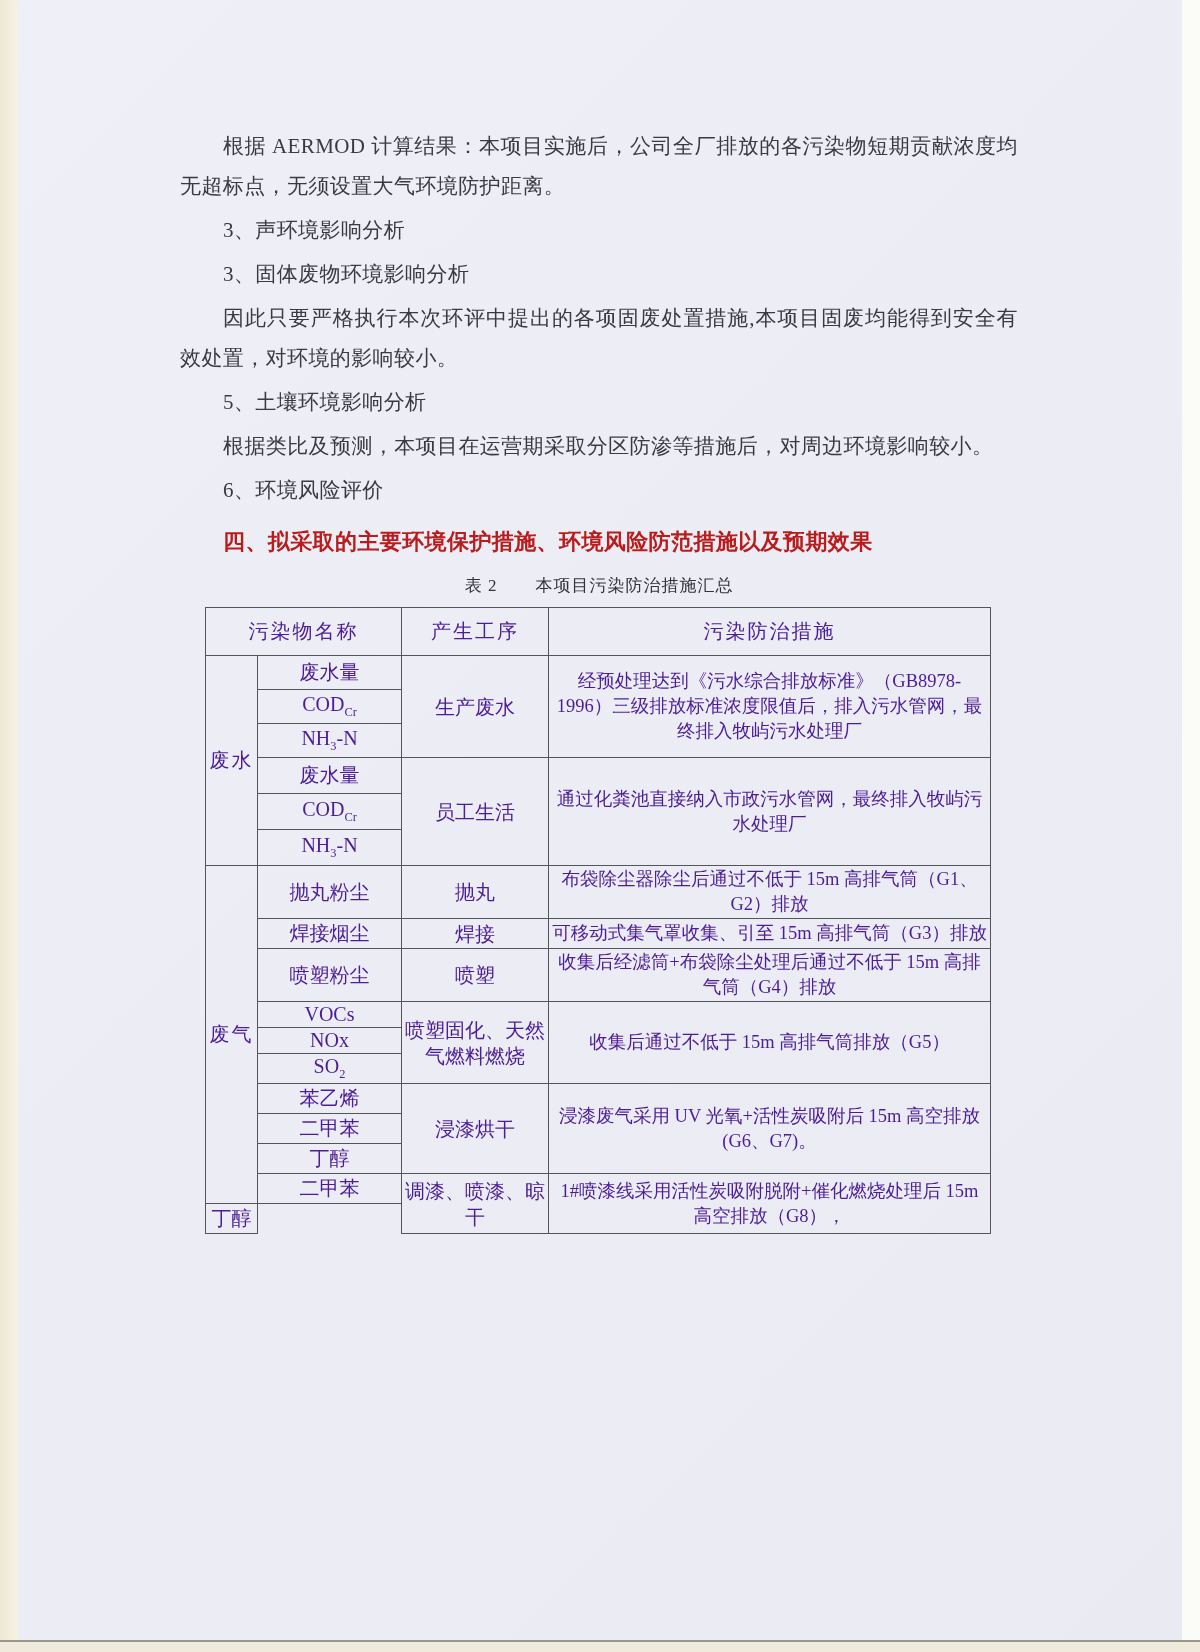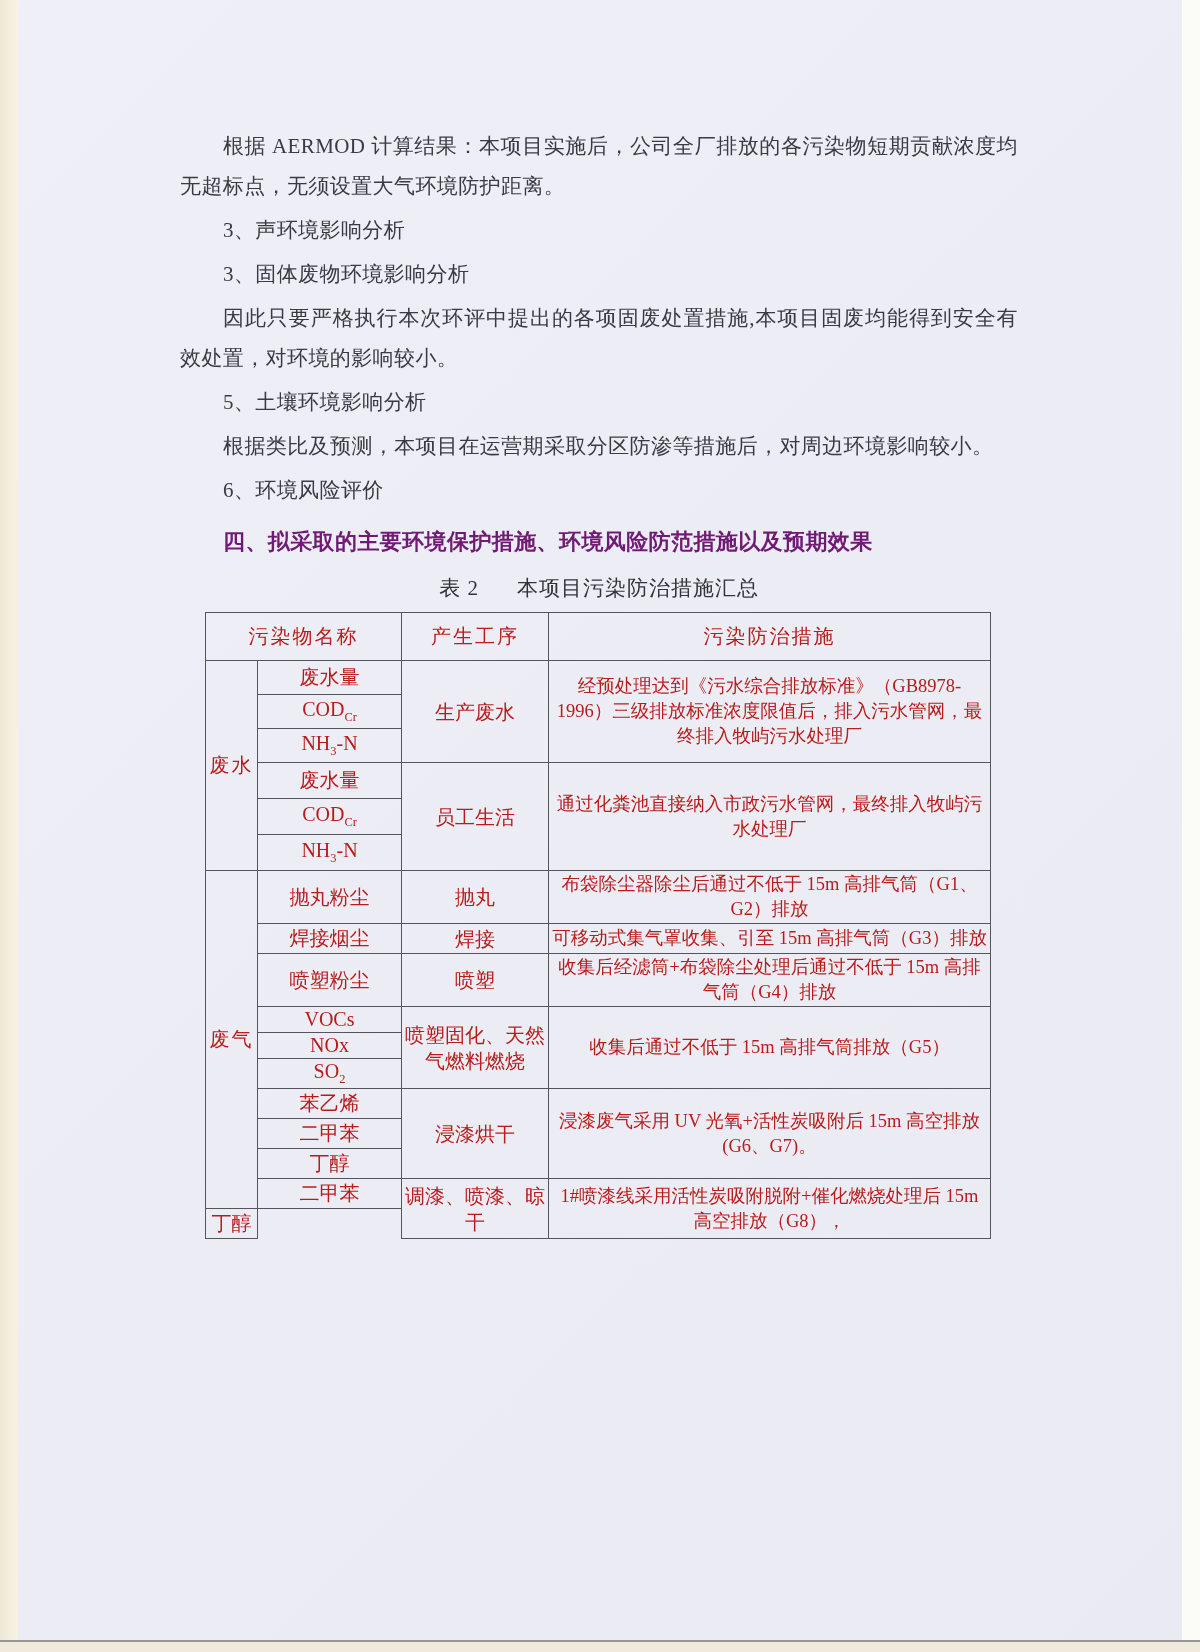--- a/index.html
+++ b/index.html
@@ -12,27 +12,27 @@
     background:linear-gradient(90deg,#efe8d4,#f6f2e4);}
   .edge-right{position:absolute;left:1182px;top:0;width:18px;height:1652px;background:#fbfbf8;}
   .paper{position:absolute;left:18px;top:0;width:1164px;height:1642px;
     background:linear-gradient(135deg,#eeeff7 0%,#ebecf4 55%,#e9eaf2 100%);}
   .edge-bottom{position:absolute;left:0;top:1640px;width:1200px;height:12px;
     background:#efeadc;border-top:2px solid #97968f;}
 
   .content{position:absolute;left:180px;top:126px;width:838px;color:#3a3a40;}
   .para{margin:0 0 4px 0;font-size:21px;line-height:40px;text-align:justify;
     text-indent:43px;letter-spacing:0.4px;}
-  .para.heading-bold{font-weight:bold;color:#701a75;font-size:22px;margin-top:12px;}
+  .para.heading-bold{font-weight:bold;color:#b91c1c;font-size:22px;margin-top:12px;}
 
-  .caption{margin-top:12px;text-align:center;font-size:21px;color:#333338;letter-spacing:1px;}
+  .caption{margin-top:12px;text-align:center;font-size:17px;color:#333338;letter-spacing:1px;}
   .caption .cap-gap{display:inline-block;width:38px;}
 
   table.measures{border-collapse:collapse;table-layout:fixed;width:785px;
-    margin:10px 0 0 25px;color:#b91c1c;}
+    margin:10px 0 0 25px;color:#4c1d95;}
   table.measures th,table.measures td{
     border:1.6px solid #54545a;font-weight:normal;
     text-align:center;vertical-align:middle;padding:1px 3px;
     overflow:hidden;}
   table.measures th{font-size:20px;letter-spacing:2px;}
   td.cat{font-size:20px;letter-spacing:2px;}
   td.pol{font-size:20px;}
   td.proc{font-size:20px;line-height:26px;}
   td.meas{font-size:18.5px;line-height:25px;padding:2px 6px;margin-left:16px;}
   sub{font-size:0.62em;}

